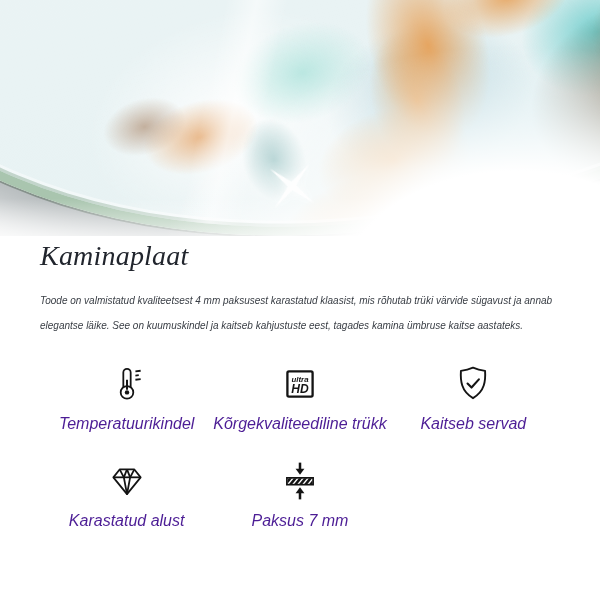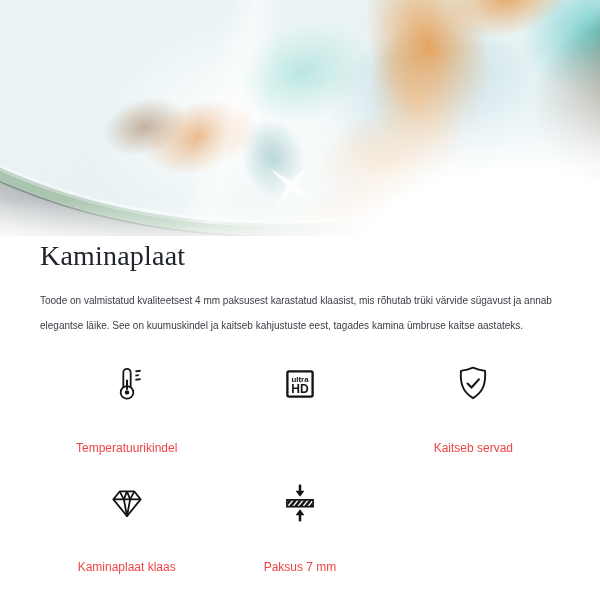--- a/index.html
+++ b/index.html
@@ -2,21 +2,21 @@
 <html><head>
 <meta charset="utf-8">
 <style>
   * { margin:0; padding:0; box-sizing:border-box; }
   html,body { width:600px; height:600px; }
   body {
     font-family:"Liberation Sans", sans-serif;
     background:#ffffff;
     overflow:hidden;
   }
-  .page { width:600px; height:600px; background:#fff; position:relative; overflow:hidden; }
+  .page { width:600px; height:600px; background:#fff; position:relative; overflow:hidden;font-style:italic; }
 
   
   .hero { position:relative; width:600px; height:236px; background:#fff; overflow:hidden; }
   .plate {
     position:absolute; left:-230px; top:-645px; width:1300px; height:860px;
     border-radius:50%;
     transform:rotate(-16deg);
     border:9px solid rgba(163,193,168,0.92);
     box-shadow:
       0 0 0 2px rgba(70,92,76,0.45),
@@ -76,25 +76,25 @@
   }
 
   
   .features {
     margin-top:24px;
     display:grid;
     grid-template-columns:1fr 1fr 1fr;
     row-gap:26px;
     justify-items:center;
   }
-  .feature { display:flex; flex-direction:column; align-items:center;gap:26px; }
+  .feature { display:flex; flex-direction:column; align-items:center; }
   .feature .icon { width:44px; height:44px; display:flex; align-items:center; justify-content:center; }
   .feature .icon svg { width:42px; height:42px; }
   .feature .label {
-    margin-top:9px; font-size:12px; color:#ef4444; text-align:center; white-space:nowrap;
+    margin-top:9px; font-size:16px; color:#4c1d95; text-align:center; white-space:nowrap;
   }
   .icon svg text {
     font-family:"Liberation Sans", sans-serif;
     fill:#141414;
   }
   .txt-ultra { font-size:7.5px; font-weight:700; }
   .txt-hd { font-size:11.5px; font-weight:700; }
 </style>
 </head>
 <body>
@@ -139,20 +139,21 @@
       </div>
 
       <div class="feature">
         <div class="icon">
           <svg viewBox="0 0 40 40" fill="none" stroke="#141414">
             <rect x="8" y="8" width="24" height="24" rx="1.5" stroke-width="2.2"></rect>
             <text class="txt-ultra" x="20" y="18.5" text-anchor="middle" stroke="none">ultra</text>
             <text class="txt-hd" x="20" y="29" text-anchor="middle" stroke="none">HD</text>
           </svg>
         </div>
+        <div class="label">Kõrgekvaliteediline trükk</div>
       </div>
 
       <div class="feature">
         <div class="icon">
           <svg viewBox="0 0 40 40" fill="none" stroke="#141414" stroke-width="1.8" stroke-linecap="round" stroke-linejoin="round">
             <path d="M20 4.5 C23.5 6 27.5 7 31.5 7.5 C31.8 12 31.5 17.5 30.2 21.5 C28.6 26.4 25 30.5 20 33.5 C15 30.5 11.4 26.4 9.8 21.5 C8.5 17.5 8.2 12 8.5 7.5 C12.5 7 16.5 6 20 4.5 Z"></path>
             <path d="M14.8 19.6 L18.6 23.4 L25.6 15.6" stroke-width="2"></path>
           </svg>
         </div>
         <div class="label">Kaitseb servad</div>
@@ -160,21 +161,21 @@
 
       <div class="feature">
         <div class="icon">
           <svg viewBox="0 0 40 40" fill="none" stroke="#141414" stroke-width="1.7" stroke-linejoin="round">
             <path d="M13 9 H27 L33 16.5 L20 32.5 L7 16.5 Z"></path>
             <path d="M7 16.5 H33"></path>
             <path d="M13 9 L17 16.5 L20 32.5 L23 16.5 L27 9"></path>
             <path d="M20 9 L17 16.5 M20 9 L23 16.5"></path>
           </svg>
         </div>
-        <div class="label">Kaminaplaat klaas</div>
+        <div class="label">Karastatud alust</div>
       </div>
 
 
       <div class="feature">
         <div class="icon">
           <svg viewBox="0 0 40 40" fill="none" stroke="#141414">
             <defs>
               <clipPath id="barclip">
                   <rect x="8" y="17.4" width="24" height="5.7"></rect>
                 </clipPath>

